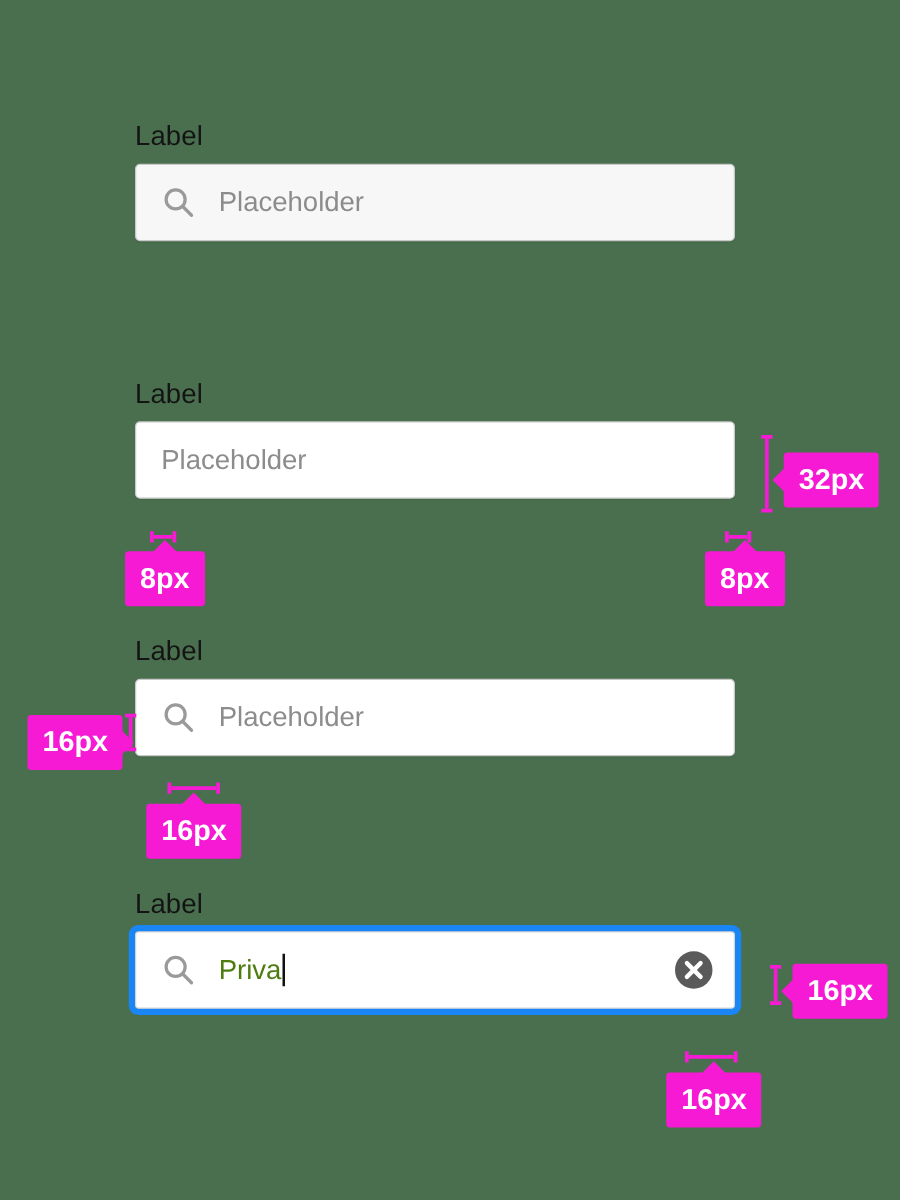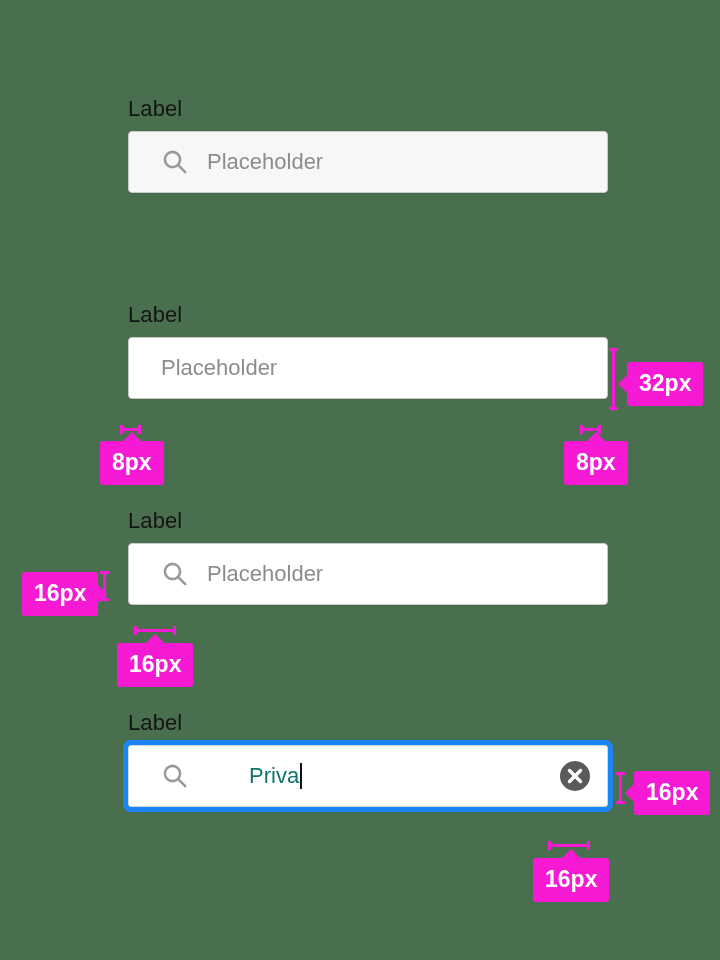--- a/index.html
+++ b/index.html
@@ -16,21 +16,21 @@
   }
 
   .stage {
     position: absolute;
     inset: 0;
   }
 
   
   .field-group {
     position: absolute;
-    left: 128px;
+    left: 108px;
     width: 480px;
   }
 
   .field-label {
     font-size: 22px;
     line-height: 26px;
     color: #141414;
     letter-spacing: 0.1px;
     margin-bottom: 9px;
     font-weight: 400;
@@ -39,21 +39,21 @@
   .field-box {
     position: relative;
     box-sizing: border-box;
     width: 480px;
     height: 62px;
     background: #ffffff;
     border: 1px solid #c9c9c9;
     border-radius: 4px;
     display: flex;
     align-items: center;
-    padding: 0 32px;
+    padding: 0 20px;
     box-shadow: 0 1px 1px rgba(0,0,0,0.06);
   }
   .field-box.tinted {
     background: #f7f7f7;
   }
 
   .field-box.focused {
     border: 1px solid #d5d5d5;
     box-shadow: 0 0 0 5px #1a85f5;
     border-radius: 3px;
@@ -67,22 +67,21 @@
     display: block;
   }
 
   .field-text {
     font-size: 22px;
     line-height: 28px;
     color: #8c8c8c;
     white-space: nowrap;
   }
   .field-text.typed {
-    color: #0f766e;
-    margin-left: 42px;
+    color: #4d7c0f;
   }
 
   .caret {
     display: inline-block;
     width: 2px;
     height: 26px;
     background: #111111;
     vertical-align: -5px;
     margin-left: 1px;
   }

